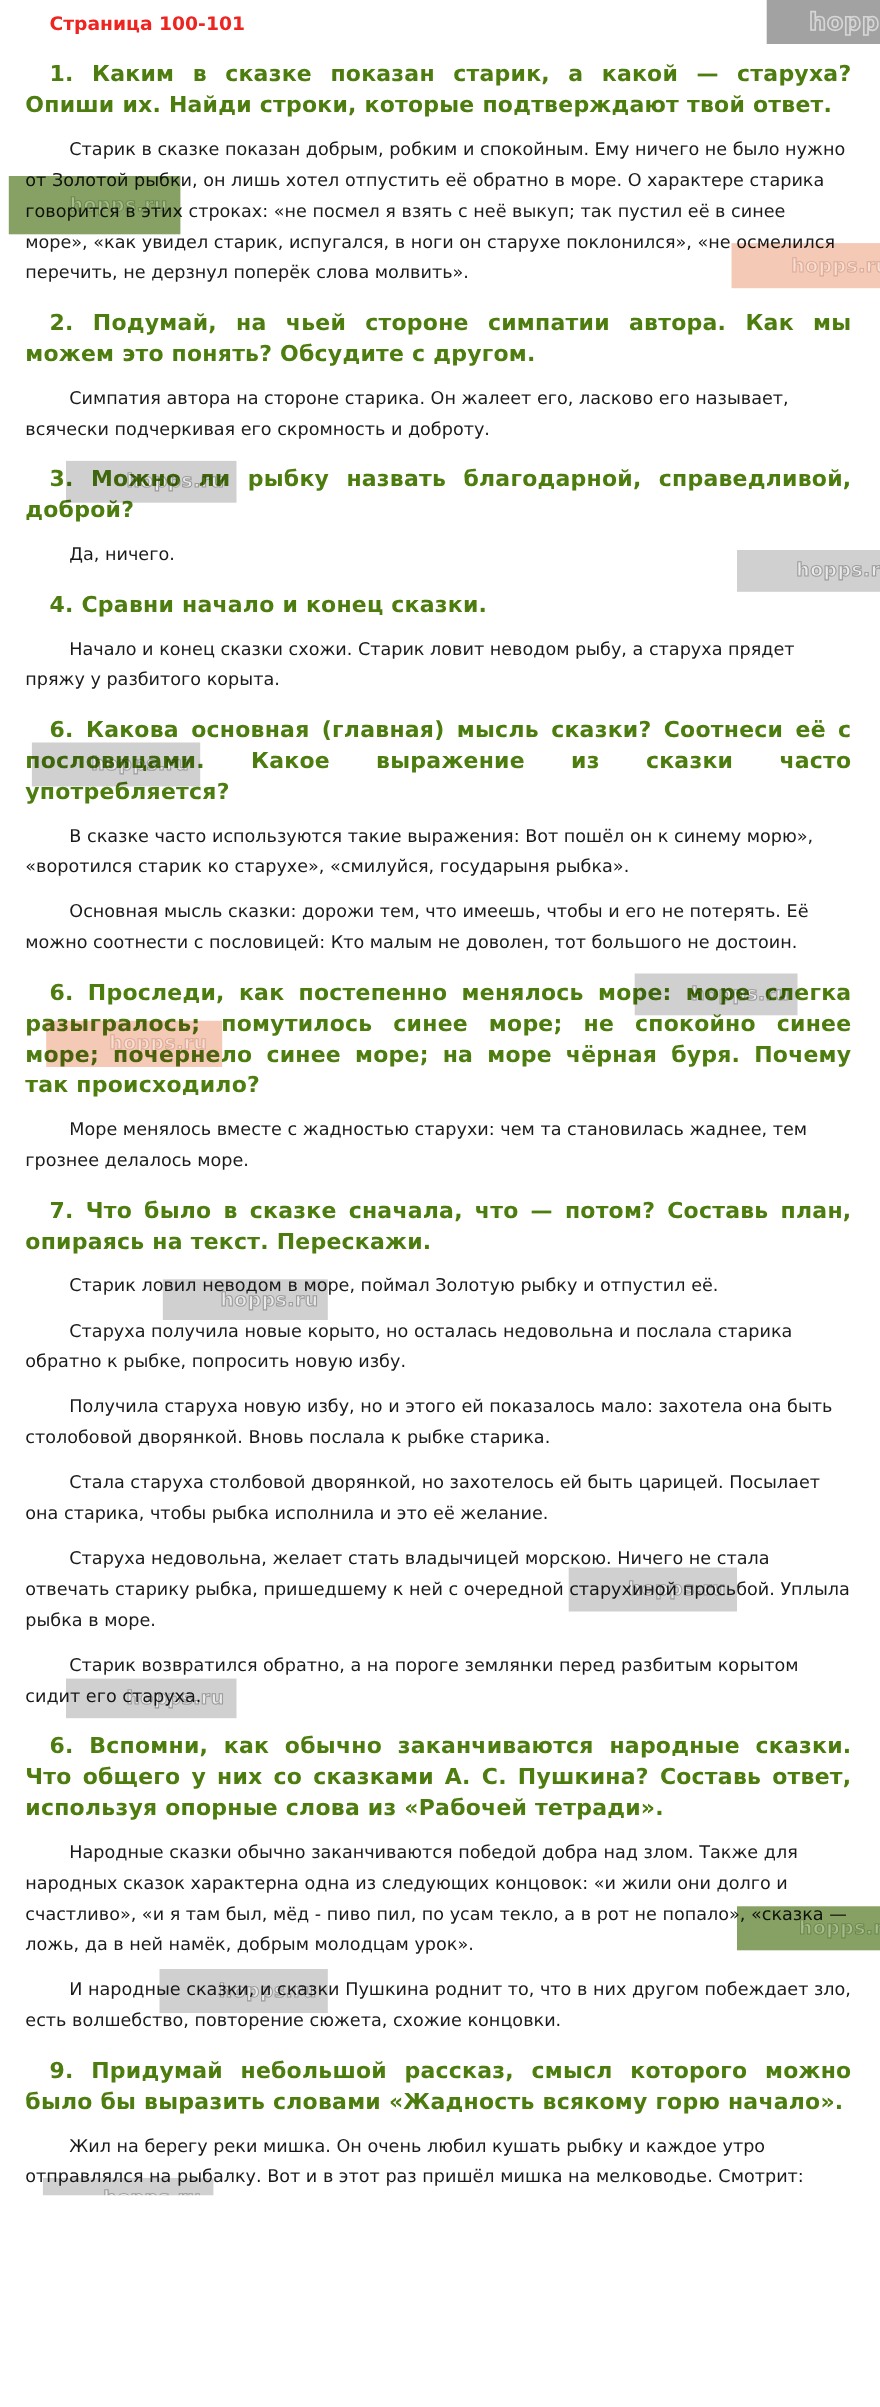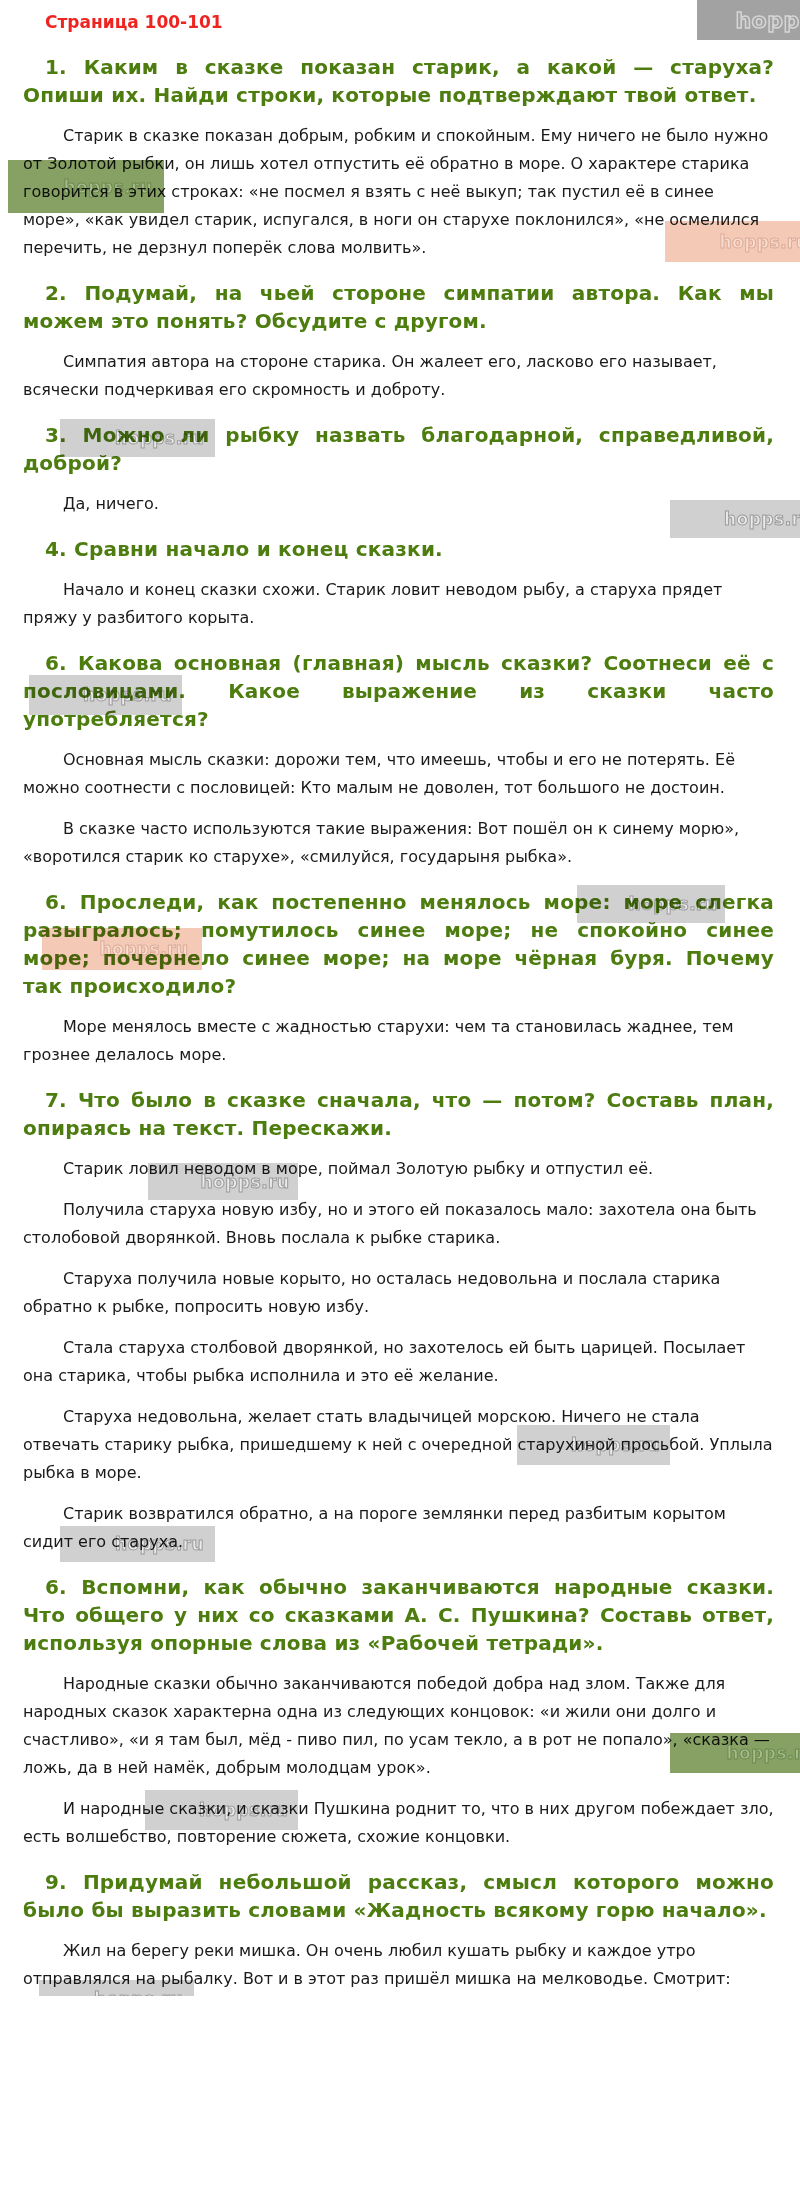--- a/index.html
+++ b/index.html
@@ -95,28 +95,28 @@
   <div>
       <h2 class="question">1. Каким в сказке показан старик, а какой — старуха? Опиши их. Найди строки, которые подтверждают твой ответ.</h2>
       <p class="answer">Старик в сказке показан добрым, робким и спокойным. Ему ничего не было нужно от Золотой рыбки, он лишь хотел отпустить её обратно в море. О характере старика говорится в этих строках: «не посмел я взять с неё выкуп; так пустил её в синее море», «как увидел старик, испугался, в ноги он старухе поклонился», «не осмелился перечить, не дерзнул поперёк слова молвить».</p>
       <h2 class="question">2. Подумай, на чьей стороне симпатии автора. Как мы можем это понять? Обсудите с другом.</h2>
       <p class="answer">Симпатия автора на стороне старика. Он жалеет его, ласково его называет, всячески подчеркивая его скромность и доброту.</p>
       <h2 class="question">3. Можно ли рыбку назвать благодарной, справедливой, доброй?</h2>
       <p class="answer">Да, ничего.</p>
       <h2 class="question">4. Сравни начало и конец сказки.</h2>
       <p class="answer">Начало и конец сказки схожи. Старик ловит неводом рыбу, а старуха прядет пряжу у разбитого корыта.</p>
       <h2 class="question">6. Какова основная (главная) мысль сказки? Соотнеси её с пословицами. Какое выражение из сказки часто употребляется?</h2>
+      <p class="answer">В сказке часто используются такие выражения: Вот пошёл он к синему морю», «воротился старик ко старухе», «смилуйся, государыня рыбка».</p>
       <p class="answer">Основная мысль сказки: дорожи тем, что имеешь, чтобы и его не потерять. Её можно соотнести с пословицей: Кто малым не доволен, тот большого не достоин.</p>
-      <p class="answer">В сказке часто используются такие выражения: Вот пошёл он к синему морю», «воротился старик ко старухе», «смилуйся, государыня рыбка».</p>
       <h2 class="question">6. Проследи, как постепенно менялось море: море слегка разыгралось; помутилось синее море; не спокойно синее море; почернело синее море; на море чёрная буря. Почему так происходило?</h2>
       <p class="answer">Море менялось вместе с жадностью старухи: чем та становилась жаднее, тем грознее делалось море.</p>
       <h2 class="question">7. Что было в сказке сначала, что — потом? Составь план, опираясь на текст. Перескажи.</h2>
       <p class="answer">Старик ловил неводом в море, поймал Золотую рыбку и отпустил её.</p>
+      <p class="answer">Старуха получила новые корыто, но осталась недовольна и послала старика обратно к рыбке, попросить новую избу.</p>
       <p class="answer">Получила старуха новую избу, но и этого ей показалось мало: захотела она быть столобовой дворянкой. Вновь послала к рыбке старика.</p>
-      <p class="answer">Старуха получила новые корыто, но осталась недовольна и послала старика обратно к рыбке, попросить новую избу.</p>
       <p class="answer">Стала старуха столбовой дворянкой, но захотелось ей быть царицей. Посылает она старика, чтобы рыбка исполнила и это её желание.</p>
       <p class="answer">Старуха недовольна, желает стать владычицей морскою. Ничего не стала отвечать старику рыбка, пришедшему к ней с очередной старухиной просьбой. Уплыла рыбка в море.</p>
       <p class="answer">Старик возвратился обратно, а на пороге землянки перед разбитым корытом сидит его старуха.</p>
       <h2 class="question">6. Вспомни, как обычно заканчиваются народные сказки. Что общего у них со сказками А. С. Пушкина? Составь ответ, используя опорные слова из «Рабочей тетради».</h2>
       <p class="answer">Народные сказки обычно заканчиваются победой добра над злом. Также для народных сказок характерна одна из следующих концовок: «и жили они долго и счастливо», «и я там был, мёд - пиво пил, по усам текло, а в рот не попало», «сказка — ложь, да в ней намёк, добрым молодцам урок».</p>
       <p class="answer">И народные сказки, и сказки Пушкина роднит то, что в них другом побеждает зло, есть волшебство, повторение сюжета, схожие концовки.</p>
       <h2 class="question">9. Придумай небольшой рассказ, смысл которого можно было бы выразить словами «Жадность всякому горю начало».</h2>
       <p class="answer">Жил на берегу реки мишка. Он очень любил кушать рыбку и каждое утро отправлялся на рыбалку. Вот и в этот раз пришёл мишка на мелководье. Смотрит: целая стая пескариков резвится. Решил мишка их поймать. Только собрался, как вдруг увидел возле камышей увидел большую рыбину. Кинулся туда мишка, расшумелся. И большую рыбину упустил, и мелкую распугал. Остался мишка голодным.</p>
     </div>
 <div class="stamp solid-gray" style="left: 697px; top: 0px; width: 103px; height: 40px;">hopps.ru</div>

